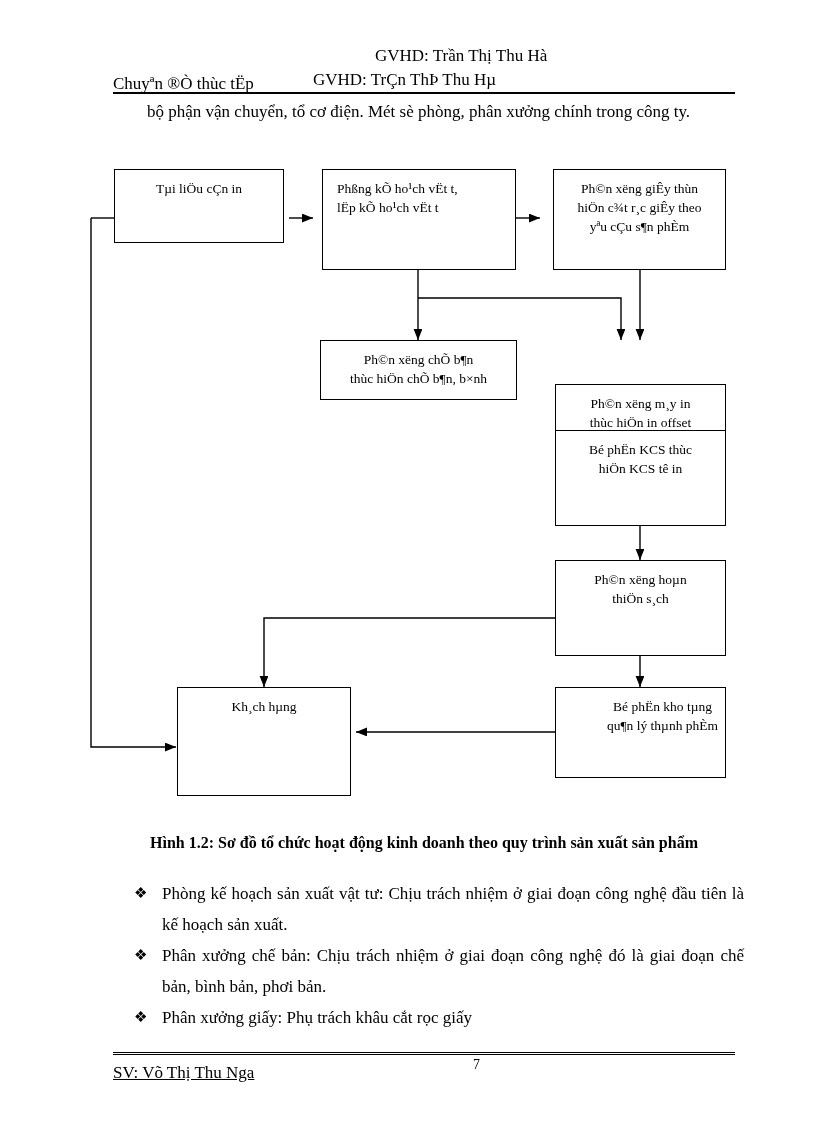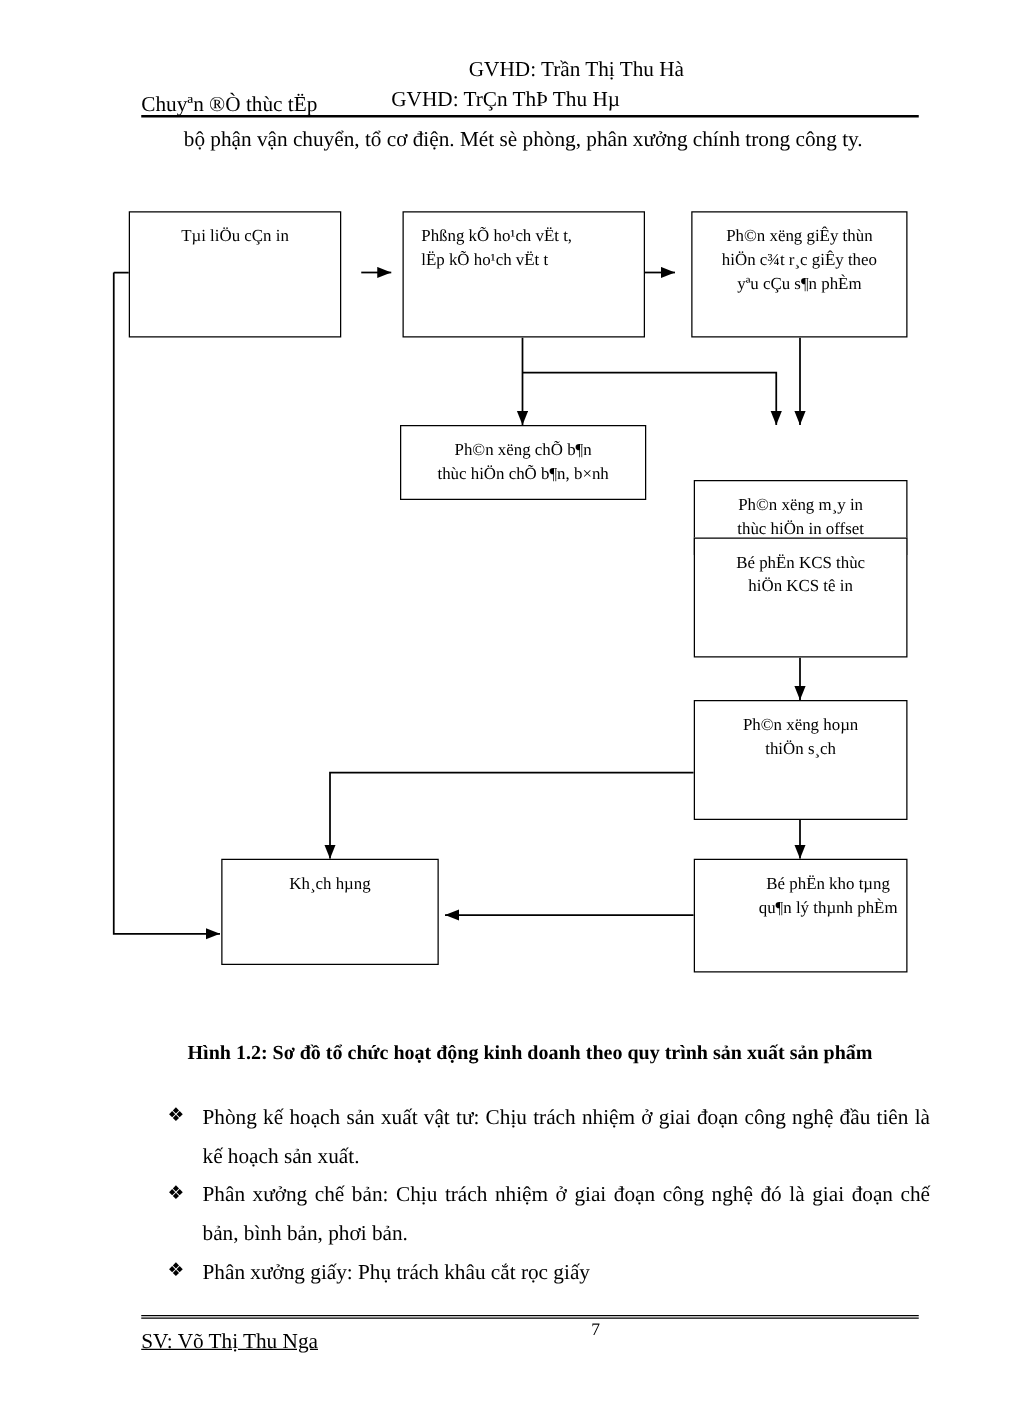--- a/index.html
+++ b/index.html
@@ -211,21 +211,21 @@
 
         <path d="M555,468 L264,468 L264,537" marker-end="url(#ah)"></path>
 
         <path d="M555,582 L356,582" marker-end="url(#ah)"></path>
 
         <path d="M91,68 L91,597 L176,597" marker-end="url(#ah)"></path>
         <path d="M91,68 L119,68"></path>
       </g>
     </svg>
 
-    <div class="fbox" style="left:103px; top:19px; width:170px; height:101px;">
+    <div class="fbox" style="left:114px; top:19px; width:170px; height:74px;">
       <span>Tµi liÖu cÇn in</span>
     </div>
 
     <div class="fbox" style="left:322px; top:19px; width:194px; height:101px;">
       <span style="text-align:left;padding-left:14px">Phßng kÕ ho¹ch vËt t,</span>
       <span style="text-align:left;padding-left:14px">lËp kÕ ho¹ch vËt t</span>
     </div>
 
     <div class="fbox" style="left:553px; top:19px; width:173px; height:101px;">
       <span>Ph©n xëng giÊy thùn</span>
@@ -251,21 +251,21 @@
     <div class="fbox" style="left:555px; top:410px; width:171px; height:96px;">
       <span>Ph©n xëng hoµn</span>
       <span>thiÖn s¸ch</span>
     </div>
 
     <div class="fbox" style="left:555px; top:537px; width:171px; height:91px;padding-left:44px;">
       <span>Bé phËn kho tµng</span>
       <span>qu¶n lý thµnh phÈm</span>
     </div>
 
-    <div class="fbox" style="left:177px; top:537px; width:174px; height:85px;">
+    <div class="fbox" style="left:177px; top:537px; width:174px; height:109px;">
       <span>Kh¸ch hµng</span>
     </div>
 
   </div>
 
   <div class="caption">Hình 1.2: Sơ đồ tổ chức hoạt động kinh doanh theo quy trình sản xuất sản phẩm</div>
 
   <div class="bullets">
     <div class="bullet">
       <span class="marker">❖</span>

